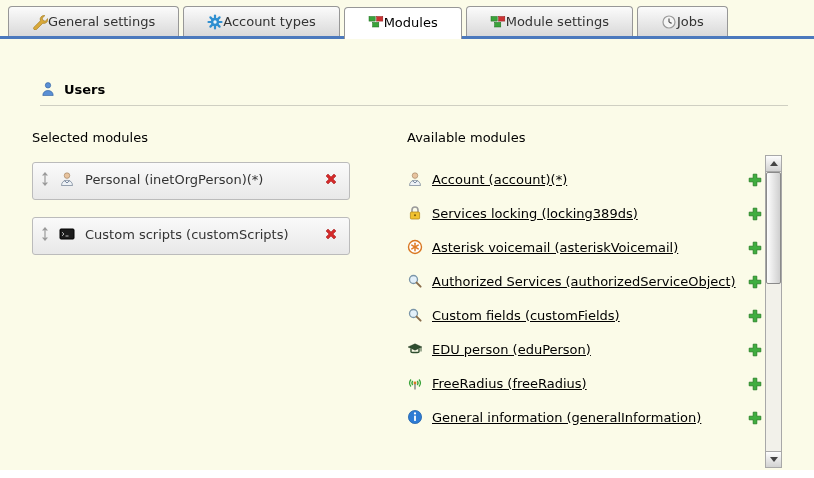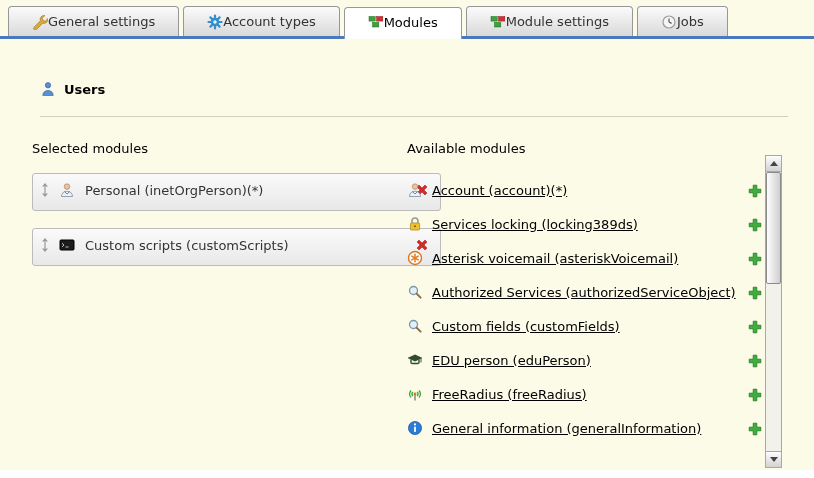--- a/index.html
+++ b/index.html
@@ -53,32 +53,32 @@
     background: var(--tab-line, #4b79bd);
     position: relative;
     z-index: 1;
   }
   
   .section-header {
     display: flex;
     align-items: center;
     gap: 8px;
     margin: 42px 26px 0 40px;
-    padding-bottom: 19px;
+    padding-bottom: 8px;
     border-bottom: 1px solid #cfcfc2;
   }
   .section-title { font-weight: bold; }
   
   .columns { display: flex; padding: 24px 52px 0 32px; }
   .col-left { flex: 0 0 375px; width: 375px; }
   .col-right { flex: 1; }
   .col-heading { margin-bottom: 17px; color: #000; }
   
   .selected-item {
-    width: 409px;
+    width: 318px;
     height: 38px;
     display: flex;
     align-items: center;
     padding: 0 10px 4px 6px;
     margin-bottom: 17px;
     background: linear-gradient(#fafafa, #e8e8e8);
     border: 1px solid #bbb;
     border-radius: 3px;
     cursor: move;
   }

